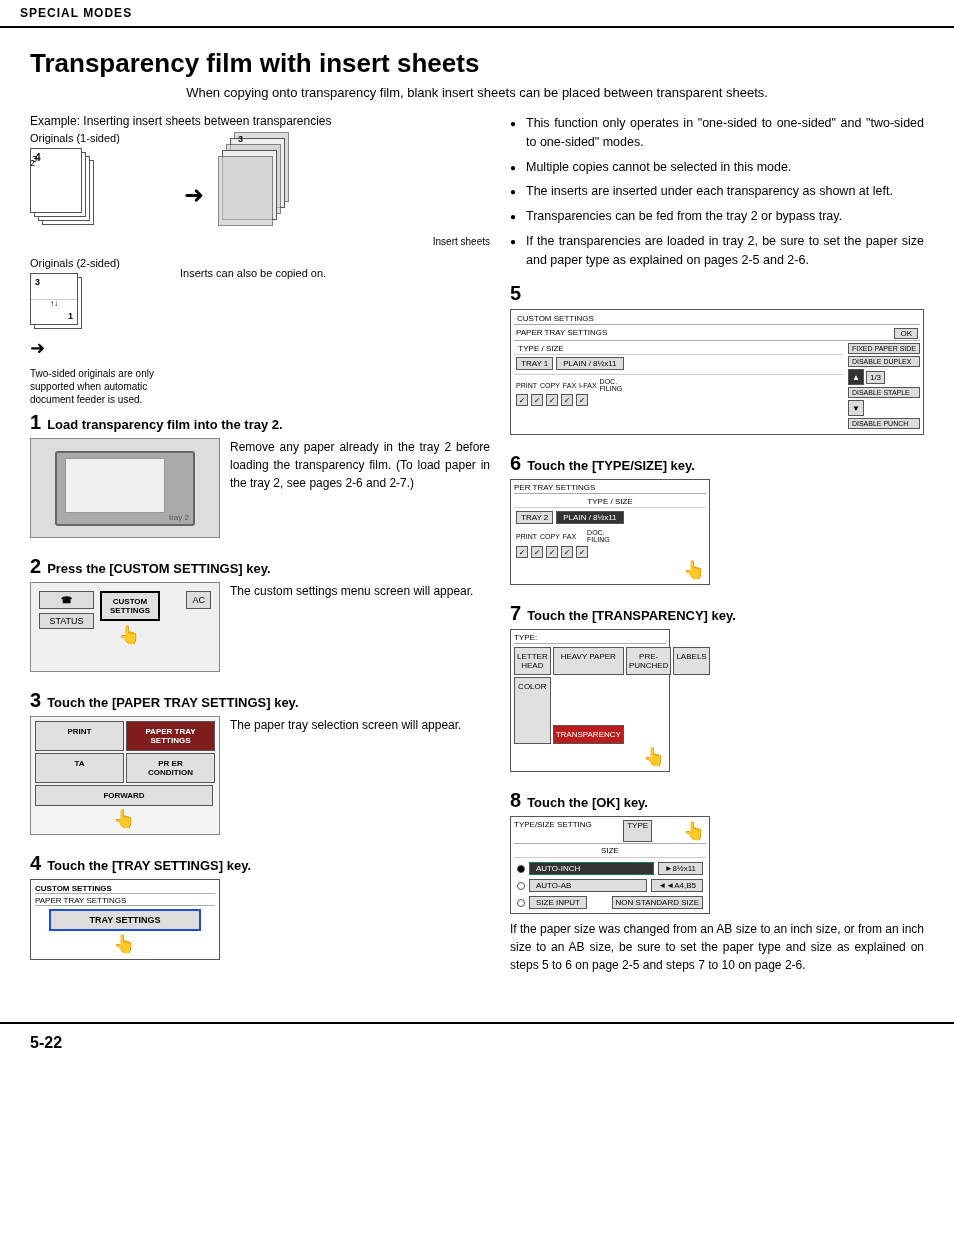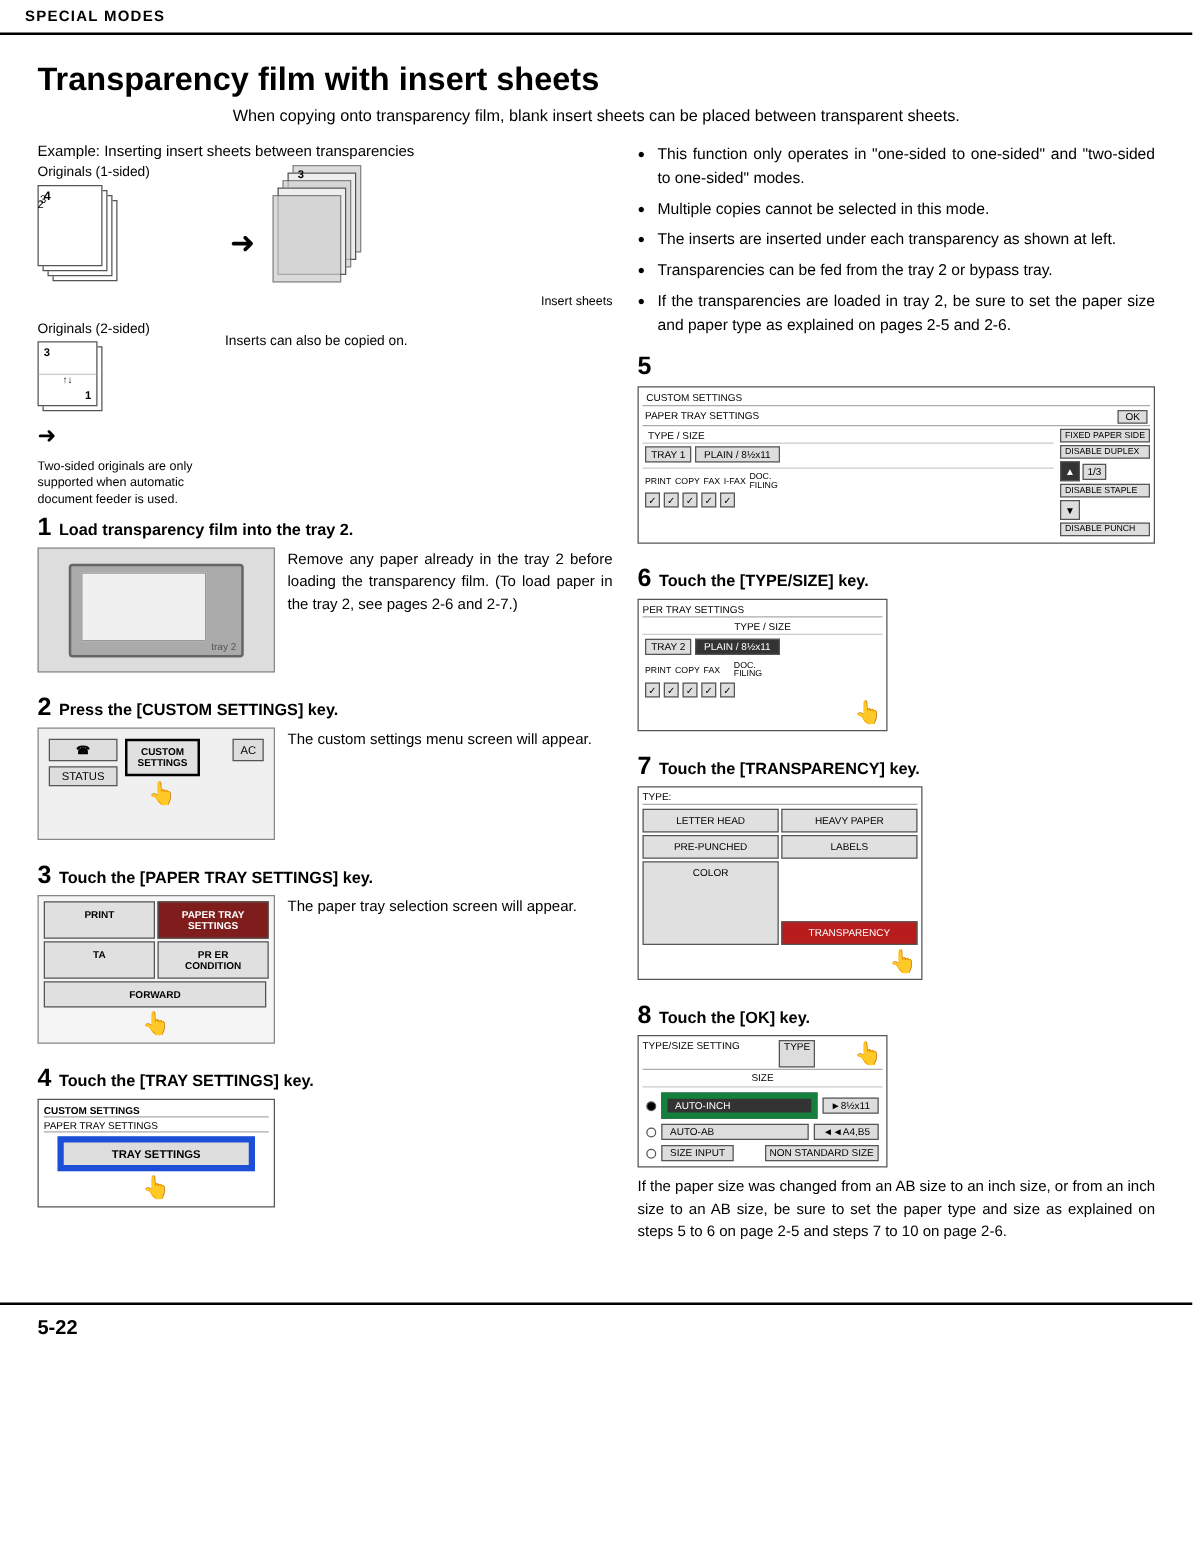--- a/index.html
+++ b/index.html
@@ -135,21 +135,21 @@
     }
     .bullet-list li::before {
       content: "●";
       position: absolute;
       left: 0;
       font-size: 10px;
       top: 2px;
     }
     .type-btn-grid {
       display: grid;
-      grid-template-columns: 1fr 1fr;
+      grid-template-columns: 1fr 1fr 1fr 1fr;
       gap: 2px;
       margin-top: 3px;
     }
     .type-btn {
       border: 1px solid #555;
       padding: 4px 2px;
       text-align: center;
       font-size: 8px;
       background: #e0e0e0;
     }
@@ -353,21 +353,21 @@
       <div class="step">
         <div class="step-header">
           <span class="step-num">4</span>
           <span class="step-title">Touch the [TRAY SETTINGS] key.</span>
         </div>
         <div style="margin-left:0;">
           <div style="width:190px; border:1px solid #555; padding:4px; background:#fff; font-size:9px;">
             <div style="font-size:8px; font-weight:bold; border-bottom:1px solid #aaa; margin-bottom:2px;">CUSTOM SETTINGS</div>
             <div style="font-size:8px; border-bottom:1px solid #aaa; margin-bottom:3px;">PAPER TRAY SETTINGS</div>
             <div style="text-align:center;">
-              <div style="display:inline-block; border:5px solid #1d4ed8; background:#ddd; padding:4px 38px; font-size:9px; font-weight:bold;">TRAY SETTINGS</div>
+              <div style="display:inline-block; border:2px solid #1d4ed8; background:#ddd; padding:4px 38px; font-size:9px; font-weight:bold;">TRAY SETTINGS</div>
             </div>
             <div style="text-align:center; font-size:18px; margin-top:2px;">👆</div>
           </div>
         </div>
       </div>
     </div>
 
     <div class="right-col">
 
       <ul class="bullet-list">
@@ -459,21 +459,21 @@
           </div>
           <div style="text-align:right; font-size:18px;">👆</div>
         </div>
       </div>
 
       <div class="step">
         <div class="step-header">
           <span class="step-num">7</span>
           <span class="step-title">Touch the [TRANSPARENCY] key.</span>
         </div>
-        <div style="border:1px solid #555; padding:3px; font-size:9px; background:#fff; margin-bottom:8px; width:228px;">
+        <div style="border:1px solid #555; padding:3px; font-size:9px; background:#fff; margin-bottom:8px; width:160px;">
           <div style="font-size:8px; border-bottom:1px solid #aaa; margin-bottom:3px; padding-bottom:1px;">TYPE:</div>
           <div class="type-btn-grid">
             <div class="type-btn">LETTER HEAD</div>
             <div class="type-btn">HEAVY PAPER</div>
             <div class="type-btn">PRE-PUNCHED</div>
             <div class="type-btn">LABELS</div>
             <div class="type-btn">COLOR</div>
             <div class="type-btn selected">TRANSPARENCY</div>
           </div>
           <div style="text-align:right; font-size:18px; margin-top:2px;">👆</div>
@@ -487,21 +487,21 @@
         </div>
         <div style="border:1px solid #555; padding:3px; font-size:9px; background:#fff; margin-bottom:6px; width:200px;">
           <div style="display:flex; justify-content:space-between; border-bottom:1px solid #aaa; margin-bottom:2px; padding-bottom:1px;">
             <span style="font-size:8px;">TYPE/SIZE SETTING</span>
             <span style="font-size:8px; border:1px solid #555; padding:0 3px; background:#ddd;">TYPE</span>
             <span style="font-size:18px; text-align:right;">👆</span>
           </div>
           <div style="font-size:8px; text-align:center; margin-bottom:3px; border-bottom:1px solid #ccc; padding-bottom:2px;">SIZE</div>
           <div style="display:flex; align-items:center; gap:4px; margin-bottom:2px; padding:1px 3px;">
             <div style="width:8px; height:8px; border:1px solid #555; border-radius:50%; background:#000;"></div>
-            <div style="font-size:8px; border:5px solid #15803d; padding:1px 6px; background:#333; color:#fff; flex:1;">AUTO-INCH</div>
+            <div style="font-size:8px; border:1px solid #15803d; padding:1px 6px; background:#333; color:#fff; flex:1;">AUTO-INCH</div>
             <div style="font-size:8px; border:1px solid #555; padding:1px 6px; background:#ddd;">►8½x11</div>
           </div>
           <div style="display:flex; align-items:center; gap:4px; margin-bottom:2px; padding:1px 3px;">
             <div style="width:8px; height:8px; border:1px solid #555; border-radius:50%; background:#fff;"></div>
             <div style="font-size:8px; border:1px solid #555; padding:1px 6px; background:#ddd; flex:1;">AUTO-AB</div>
             <div style="font-size:8px; border:1px solid #555; padding:1px 6px; background:#ddd;">◄◄A4,B5</div>
           </div>
           <div style="display:flex; align-items:center; gap:4px; padding:1px 3px; justify-content:space-between;">
             <div style="display:flex; align-items:center; gap:4px;">
               <div style="width:8px; height:8px; border:1px solid #555; border-radius:50%; background:#fff;"></div>

